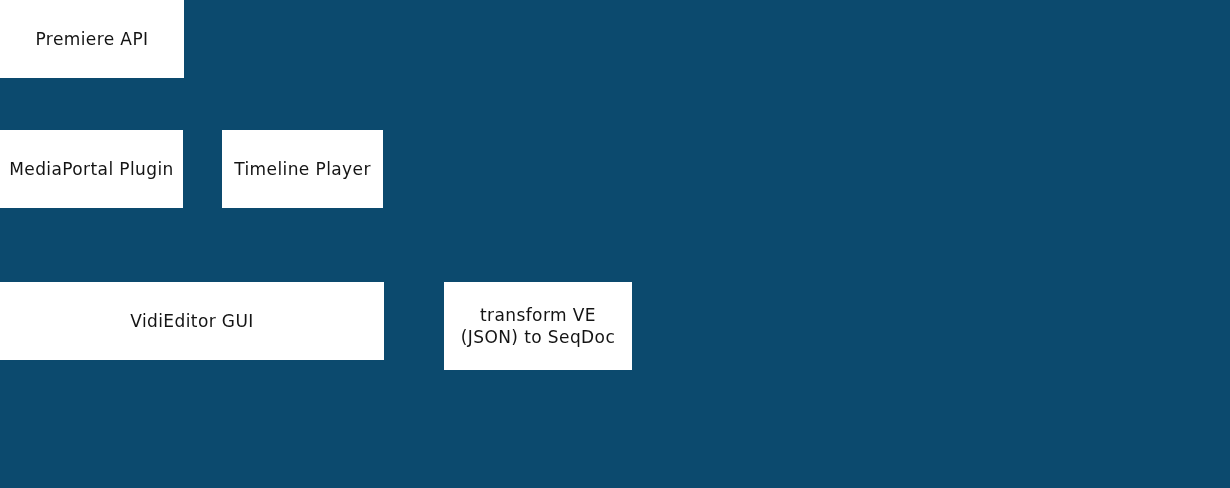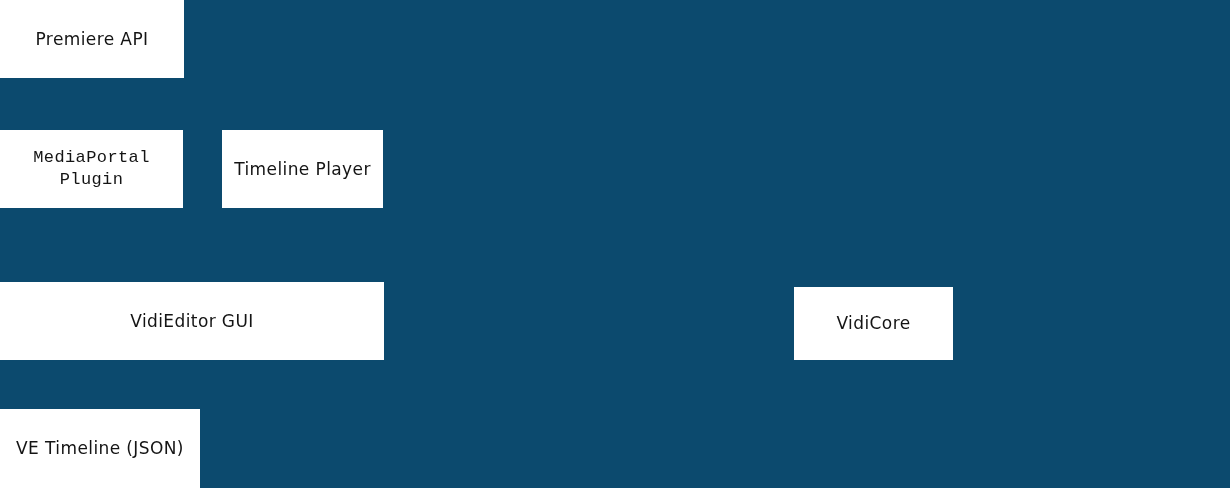--- a/index.html
+++ b/index.html
@@ -32,21 +32,21 @@
     padding: 2px 6px;
     overflow: hidden;
   }
   .node .label {
     display: block;
     width: 100%;
     white-space: pre-line;
   }
   
   #node-premiere-api      { left: 0px;    top: 0px;   width: 184px; height: 78px;  }
-  #node-mediaportal-plugin{ left: 0px;    top: 130px; width: 183px; height: 78px; font-family: Liberation Mono, monospace;  }
+  #node-mediaportal-plugin{ left: 0px;    top: 130px; width: 183px; height: 78px;  }
   #node-timeline-player   { left: 222px;  top: 130px; width: 161px; height: 78px; justify-content: flex-end;  }
   #node-vidieditor-gui    { left: 0px;    top: 282px; width: 384px; height: 78px; text-align: center;  }
   #node-transform-ve      { left: 444px;  top: 282px; width: 188px; height: 88px;  }
   #node-vidicore          { left: 794px;  top: 287px; width: 159px; height: 73px;  }
   #node-vidicoder         { left: 1071px; top: 287px; width: 159px; height: 73px;  }
   #node-ve-timeline-json  { left: 0px;    top: 409px; width: 200px; height: 79px;  }
 </style>
 </head>
 <body>
 
@@ -61,23 +61,21 @@
   </div>
 
   <div class="node" id="node-timeline-player">
     <span class="label">Timeline Player</span>
   </div>
 
   <div class="node" id="node-vidieditor-gui">
     <span class="label">VidiEditor GUI</span>
   </div>
 
-
-  <div class="node" id="node-vidicore">
-    <span class="label">VidiCore</span>
+  <div class="node" id="node-transform-ve">
+    <span class="label">transform VE
+(JSON) to SeqDoc</span>
   </div>
 
 
-  <div class="node" id="node-ve-timeline-json">
-    <span class="label">VE Timeline (JSON)</span>
-  </div>
+
 
 </div>
 
 </body></html>

